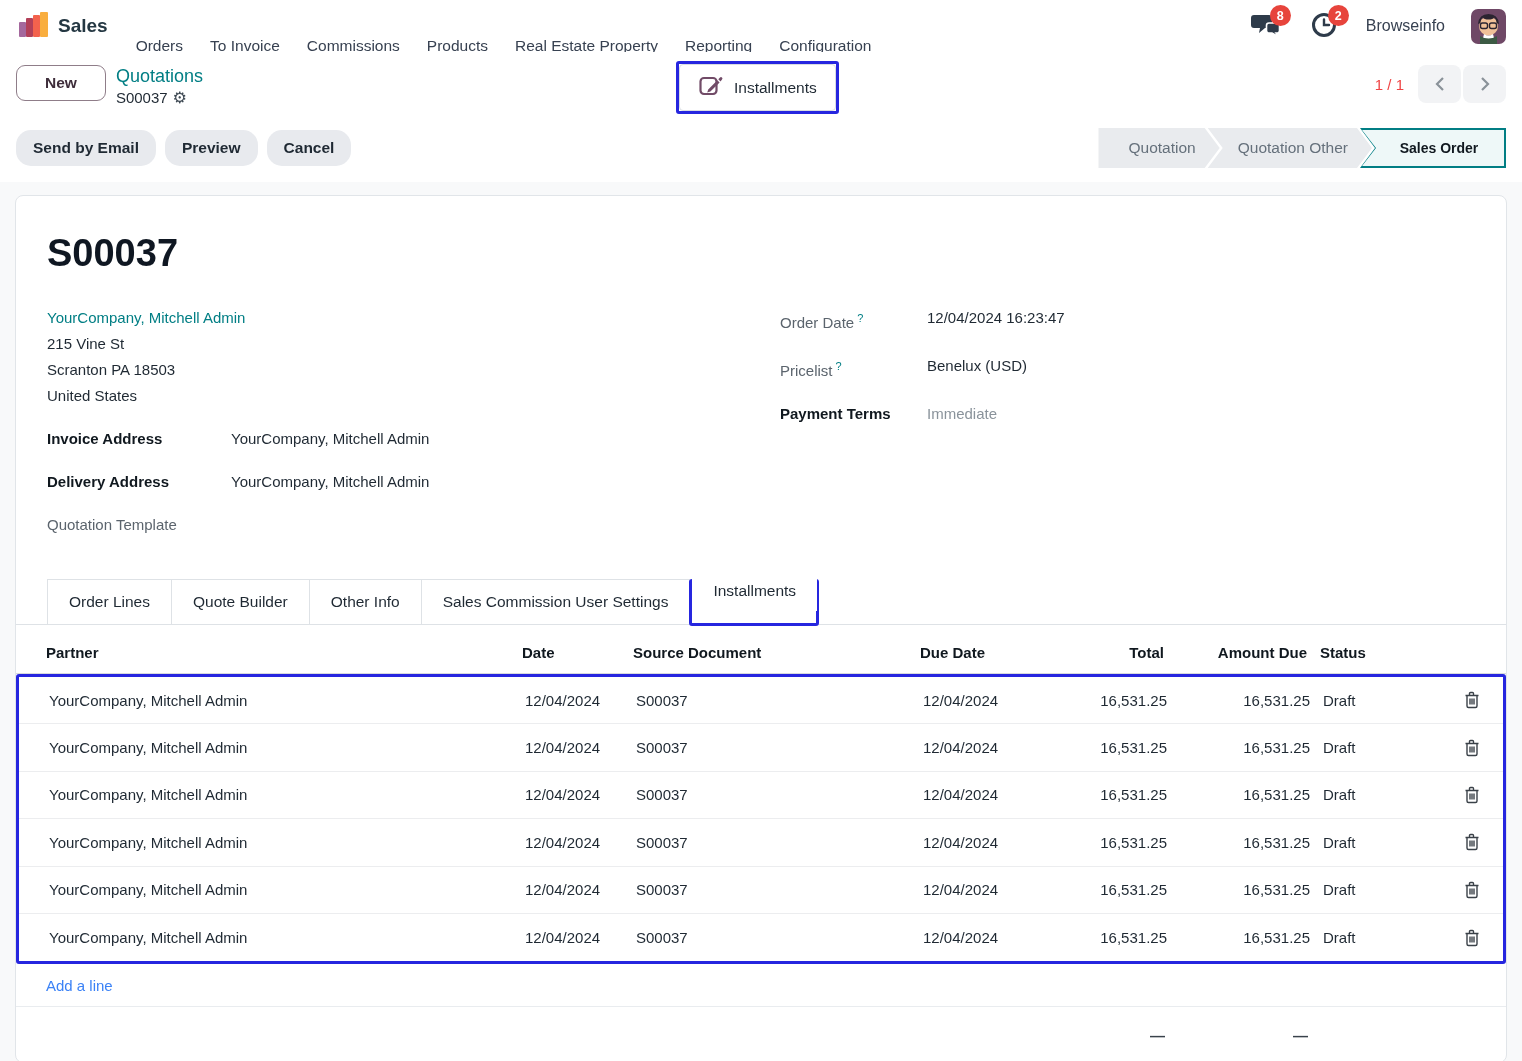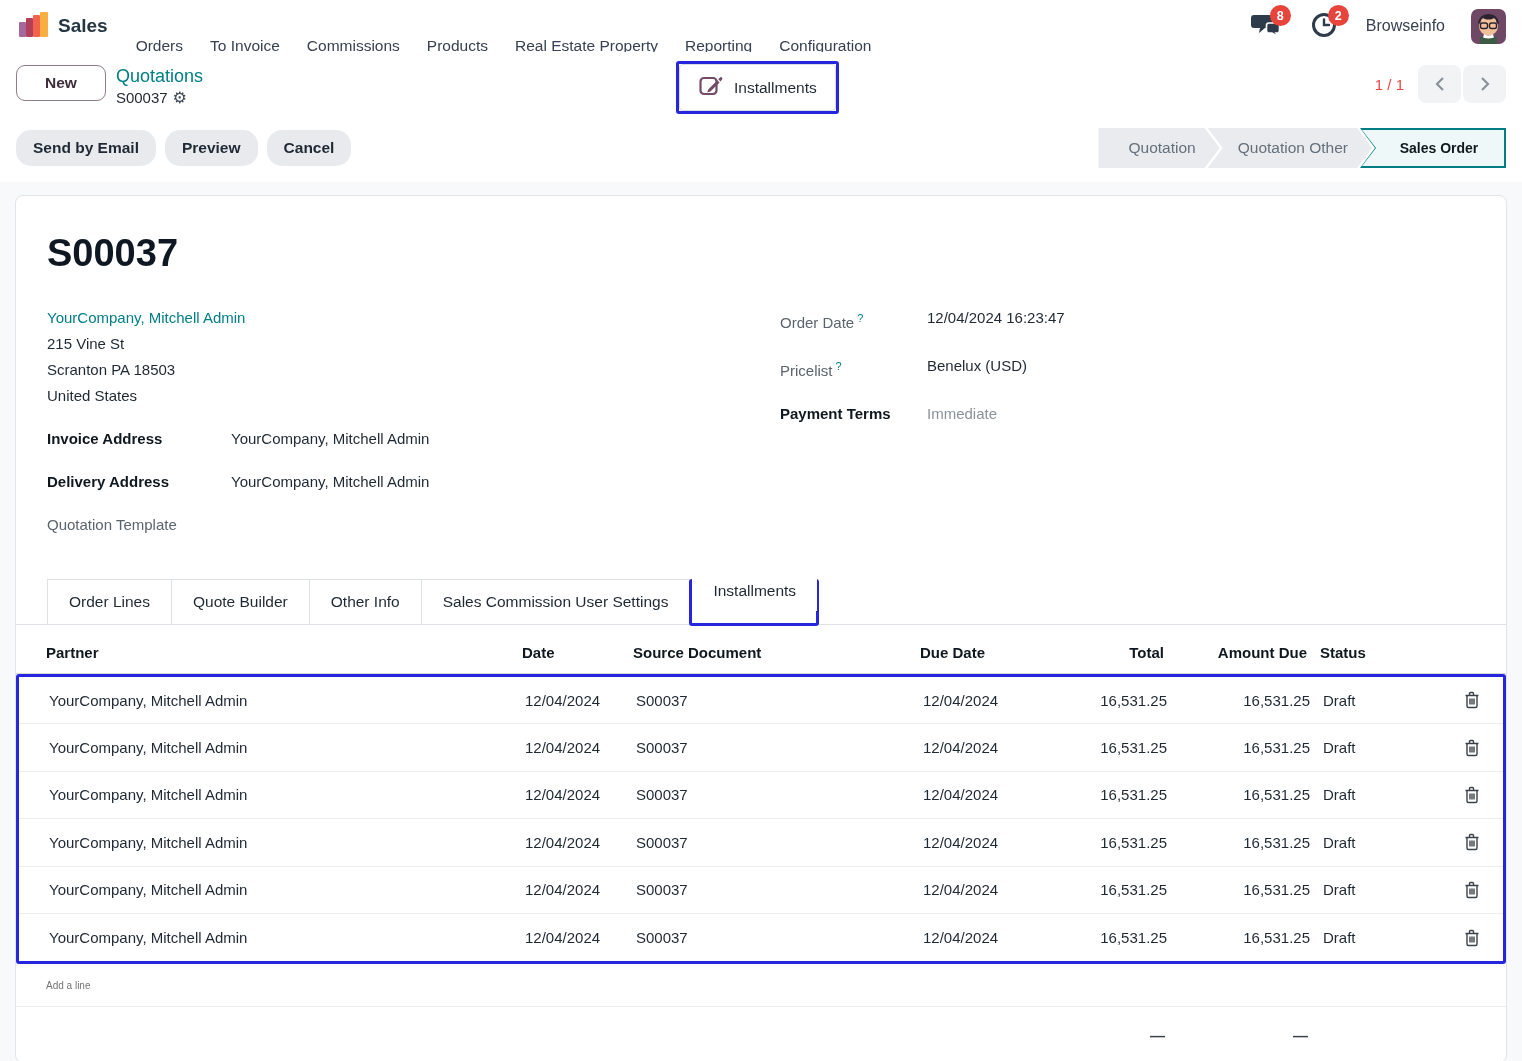--- a/index.html
+++ b/index.html
@@ -78,21 +78,21 @@
   .trow { display:grid; grid-template-columns:506px 111px 287px 144px 100px 143px 130px 1fr; align-items:center; }
   .trow > :first-child { padding-left:30px; }
   .thead { height:42px; font-weight:700; color:#10181f; border-bottom:1px solid #d7dadd; }
   .cell-r { text-align:right; }
   .cell-status { padding-left:13px; }
   .rows-annotation { border:3px solid #2626df; border-radius:3px; }
   .drow { height:47.4px; border-bottom:1px solid #ecedef; background:#fff; }
   .drow:last-child { border-bottom:none; }
   .del-btn { background:none; border:none; cursor:pointer; justify-self:center; padding:4px; display:flex; }
   .addline-row { height:42px; display:flex; align-items:center; padding-left:30px; margin:0 -31px; }
-  .addline { color:#737373; font-size:10px; cursor:pointer; }
+  .addline { color:#3b82f6; font-size:15px; cursor:pointer; }
   .sum-sep { margin:0 -31px; border-bottom:1px solid #e9ecef; }
   .sums { margin:0 -31px; padding-top:20px; }
   .sum-dash { font-weight:800; color:#39424b; letter-spacing:-1px; }
 </style>
 </head>
 <body>
 
 <div class="navbar">
   <div class="brand">
     <span>

